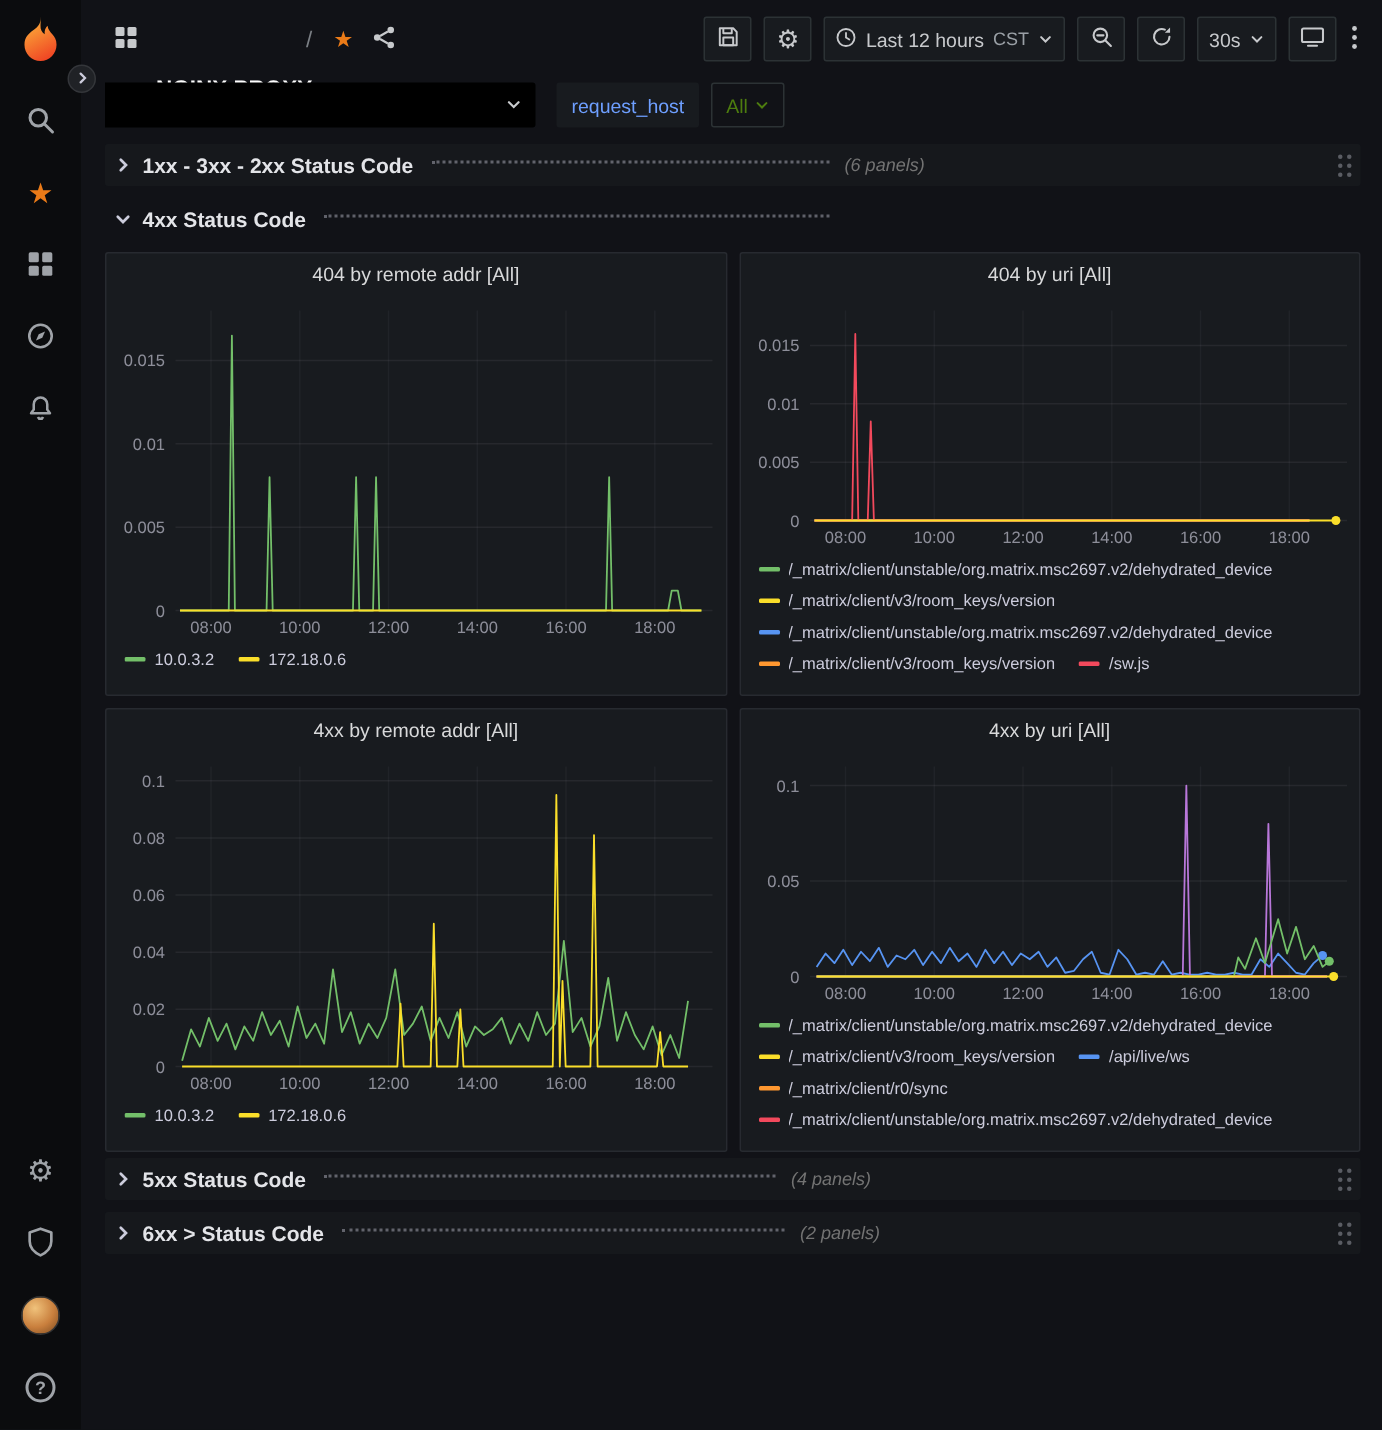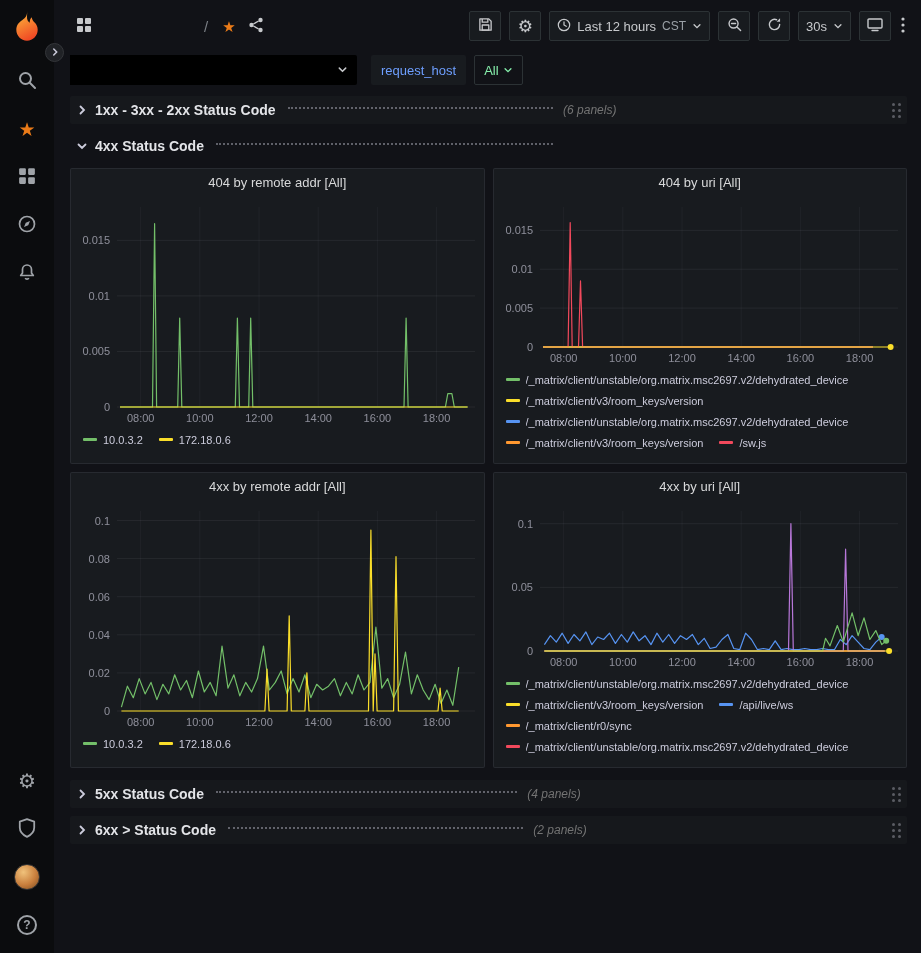--- a/index.html
+++ b/index.html
@@ -75,39 +75,39 @@
   }
   .var-value-redacted {
     width: 287px; height: 30px; background: #000;
     display: flex; align-items: center; justify-content: flex-end;
     padding-right: 9px; border-radius: 0 2px 2px 0; color: #c7c9cc; cursor: pointer;
   }
   .var-label.solo { border-radius: 2px; }
   .var-select {
     height: 30px; display: flex; align-items: center; gap: 4px; padding: 0 9px;
     background: transparent; border: 1px solid #2c3235; border-radius: 2px;
-    color: #86efac; cursor: pointer; font-family: inherit; font-size: 13px;
+    color: #4d7c0f; cursor: pointer; font-family: inherit; font-size: 13px;
   }
 
   
   .dash { flex: 1; padding: 8px 14px 0 16px; overflow: hidden; }
   .row-head {
     height: 28px; display: flex; align-items: center;
     padding: 0 6px; margin-bottom: 8px; border-radius: 2px; cursor: pointer;
   }
   .row-head.collapsed { background: rgba(24,27,31,0.75); }
   .row-chevron { display: flex; color: #ccccdc; flex: 0 0 auto; }
   .row-title { margin-left: 7px; font-size: 14px; font-weight: 700; color: #e3e4e8; white-space: nowrap; }
   .row-dots { flex: 1 1 0; border-bottom: 2px dotted rgba(204,204,220,0.42); margin: 0 10px 5px 12px; }
   .row-count { font-style: italic; font-size: 12px; color: #737373; white-space: nowrap; }
   .row-spacer { flex: 1 1 0; }
   .drag-handle { display: grid; grid-template-columns: repeat(2, 3px); gap: 3px; margin-left: 10px; cursor: grab; }
   .drag-handle span { width: 3px; height: 3px; border-radius: 50%; background: #5a5c63; }
 
-  .panel-grid { display: grid; grid-template-columns: 1fr 1fr; gap: 8px; margin: 2px 0 12px; }
+  .panel-grid { display: grid; grid-template-columns: 1fr 1fr; gap: 8px; margin: 2px 0 4px; }
   .panel {
     height: 296px; background: #181b1f; border: 1px solid rgba(204,204,220,0.09);
     border-radius: 2px; overflow: hidden; display: flex; flex-direction: column;
   }
   .panel-title {
     height: 28px; line-height: 28px; text-align: center;
     font-size: 13px; font-weight: 500; color: #d8d9da; cursor: pointer;
     white-space: nowrap; overflow: hidden;
   }
   svg.chart { display: block; flex: 0 0 auto; }

